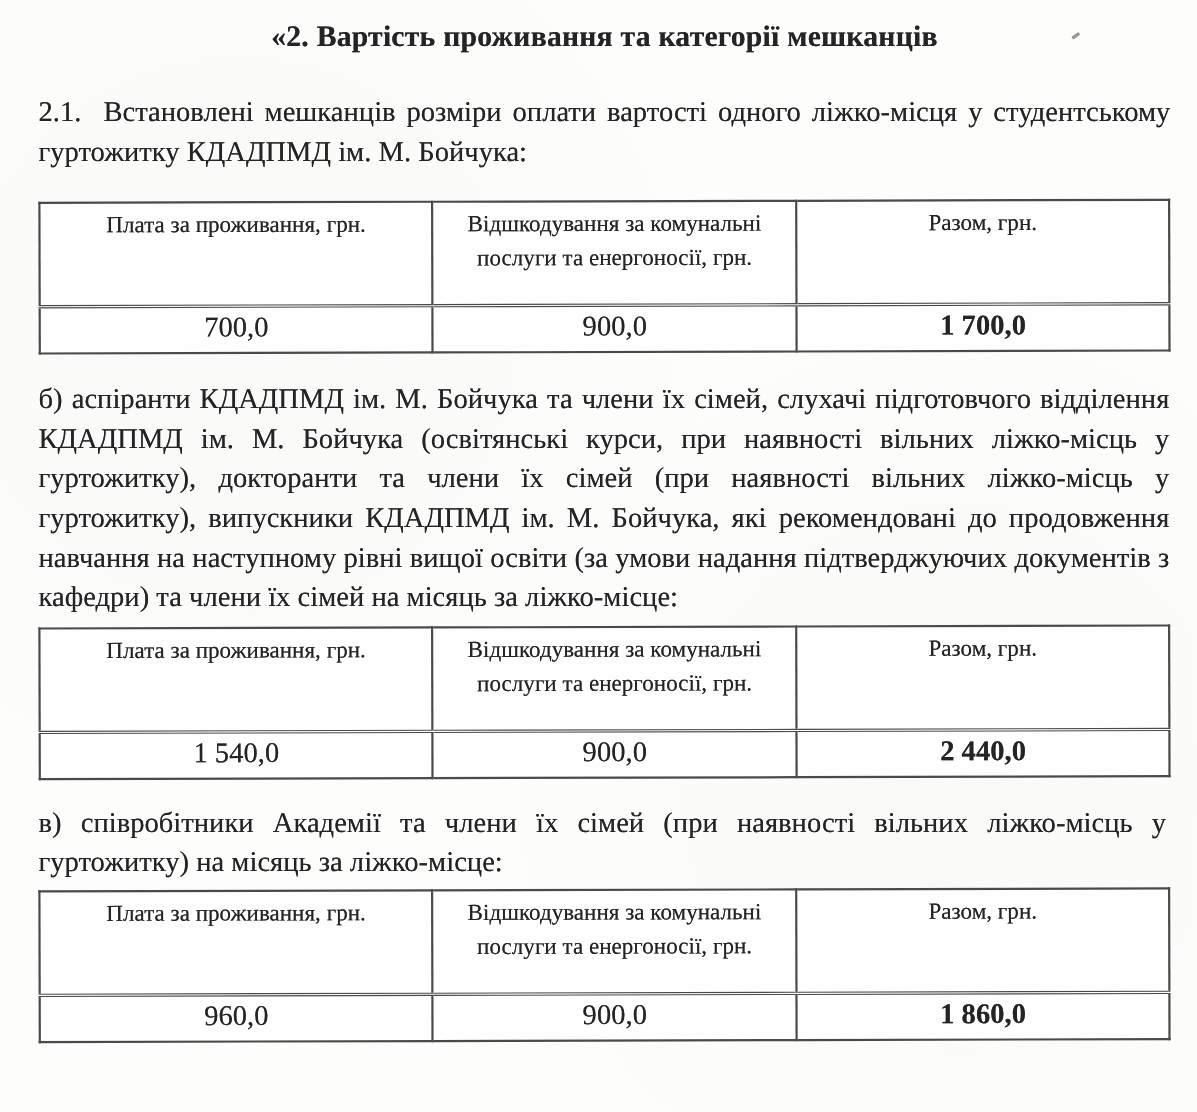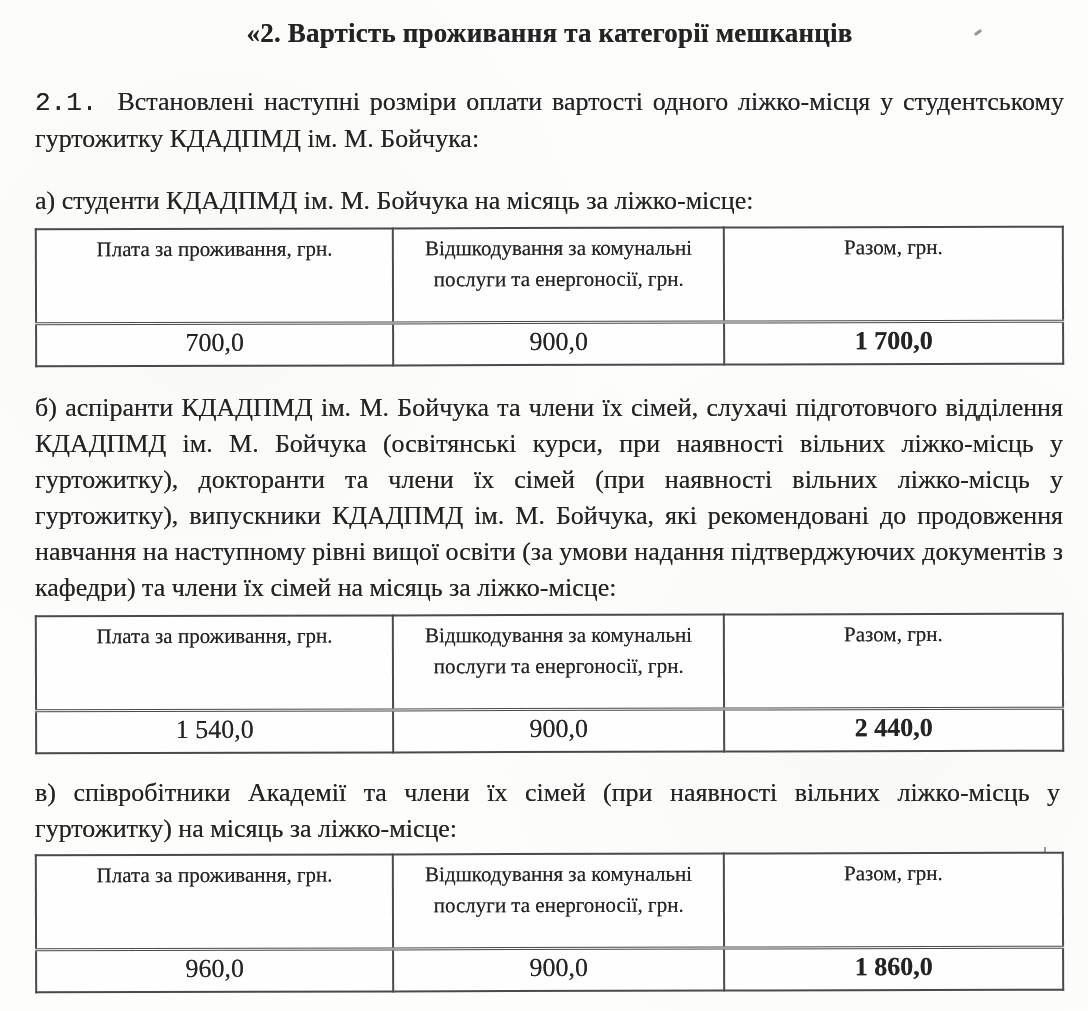--- a/index.html
+++ b/index.html
@@ -28,21 +28,21 @@
     letter-spacing: 0.2px;
     margin: 0 0 34px 0;
     line-height: 34px;
   }
   .body-text {
     font-size: 26px;
     line-height: 36px;
     text-align: justify;
     margin: 0;
   }
-  .clause-num { margin-right: 20px; font-family: Liberation Mono, monospace; }
+  .clause-num { margin-right: 20px; }
   .p21   { margin-bottom: 26px; }
   .label-a { margin-bottom: 8px; }
   .para-b { margin: 24px 1px 8px 0; }
   .para-v { margin: 22px 4px 6px 0; }
 
   table.doc-table {
     width: 100%;
     border-collapse: collapse;
     table-layout: fixed;
     transform: rotate(-0.15deg);
@@ -93,24 +93,23 @@
 </style>
 </head>
 <body>
 
 <div class="page">
 
   <div class="doc-title">«2. Вартість проживання та категорії мешканців</div>
   <span class="speck speck-apostrophe"></span>
 
   <p class="body-text p21">
-    <span class="clause-num">2.1.</span><span>Встановлені наступні розміри оплати вартості одного ліжко-місця у студентському гуртожитку КДАДПМД ім. М. Бойчука:</span>
+    <span class="clause-num">2.1.</span><span>Встановлені мешканців розміри оплати вартості одного ліжко-місця у студентському гуртожитку КДАДПМД ім. М. Бойчука:</span>
   </p>
 
-  <p class="body-text label-a">а) студенти КДАДПМД ім. М. Бойчука на місяць за ліжко-місце:</p>
   <table class="doc-table">
     <colgroup>
         <col style="width:34.8%">
         <col style="width:32.2%">
         <col style="width:33%">
       </colgroup>
     <thead>
       <tr>
         <th>Плата за проживання, грн.</th>
         <th>Відшкодування за комунальні послуги та енергоносії, грн.</th>

